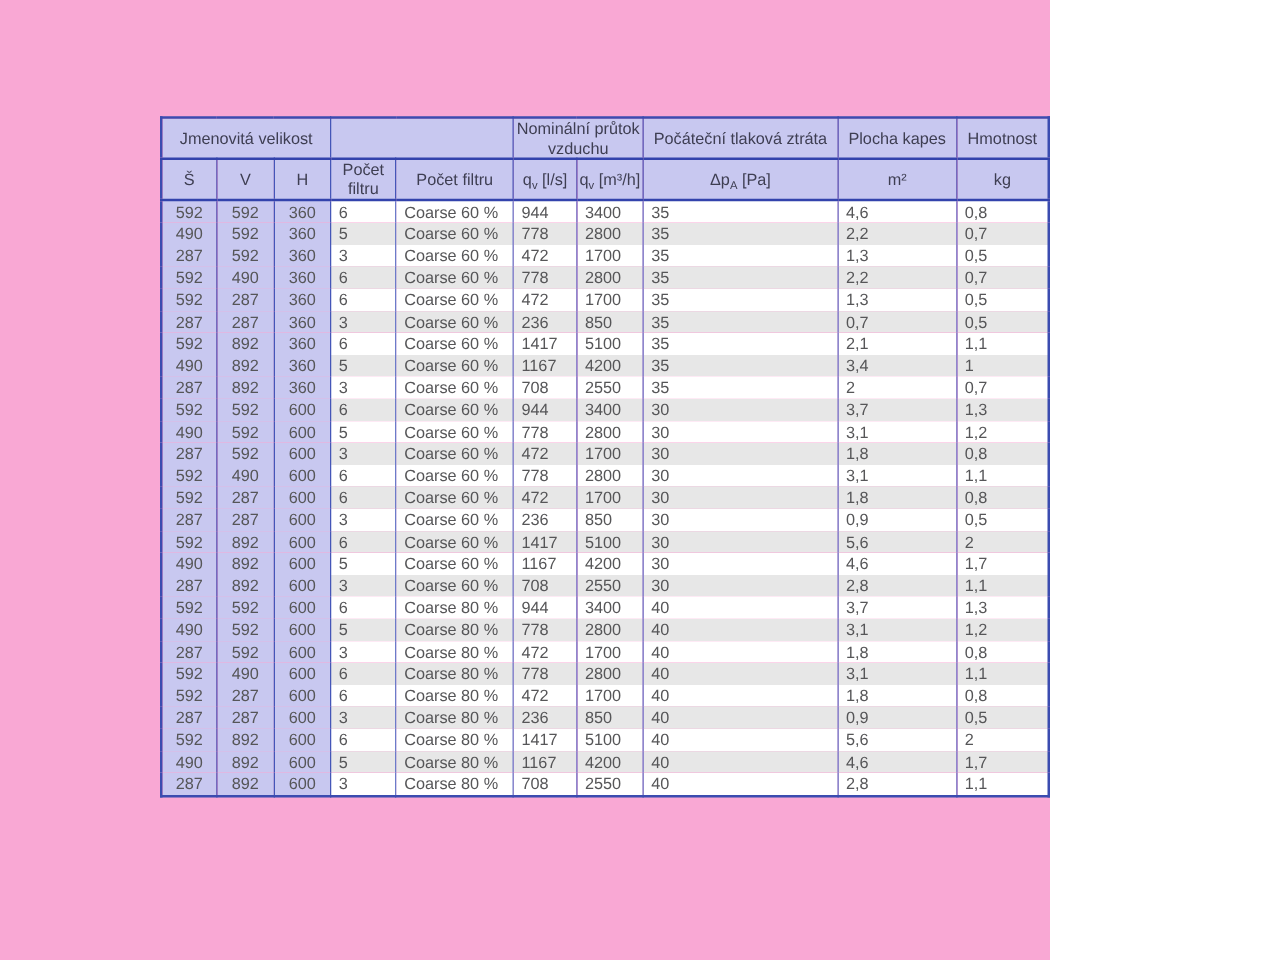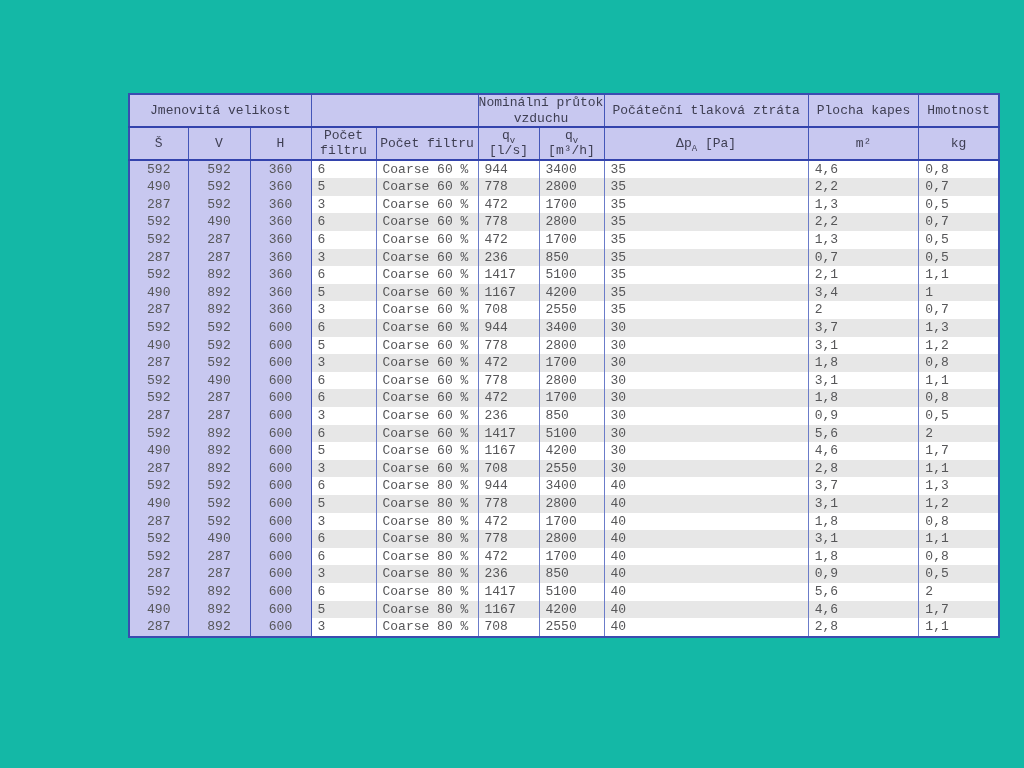--- a/index.html
+++ b/index.html
@@ -1,18 +1,18 @@
 <!DOCTYPE html>
 <html><head>
 <meta charset="utf-8">
 <style>
   * { margin: 0; padding: 0; box-sizing: border-box; }
   html, body { width: 1024px; height: 768px; background: #ffffff; }
   body { font-family: "Liberation Sans", sans-serif; }
-  .canvas { position: relative; width: 1024px; height: 768px; background: #14b8a6; overflow: hidden; font-family: Liberation Mono, monospace; }
+  .canvas { position: relative; width: 840px; height: 768px; background: #f9a8d4; overflow: hidden; }
 
   table.spec-table {
     position: absolute;
     left: 128px;
     top: 93px;
     border-collapse: collapse;
     table-layout: fixed;
     font-size: 13px;
     color: #565658;
     border: 2px solid #3b4cb0;

